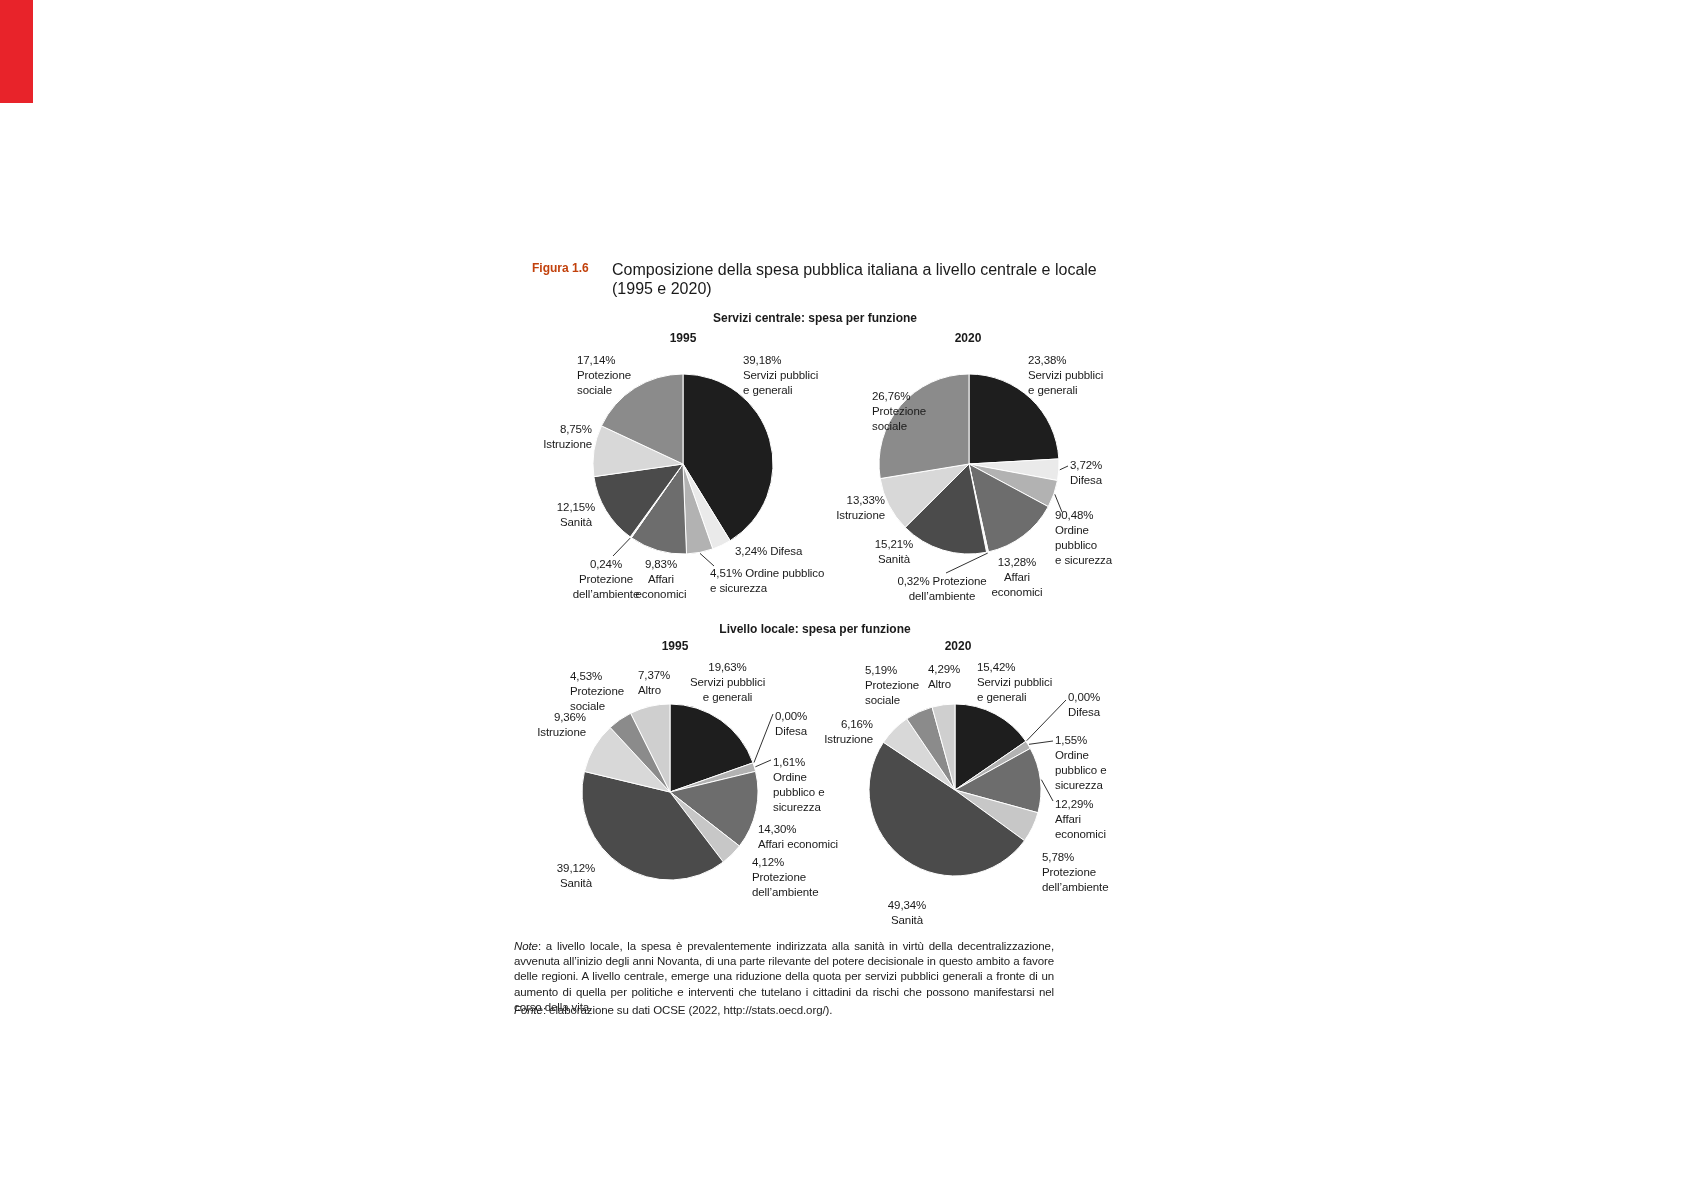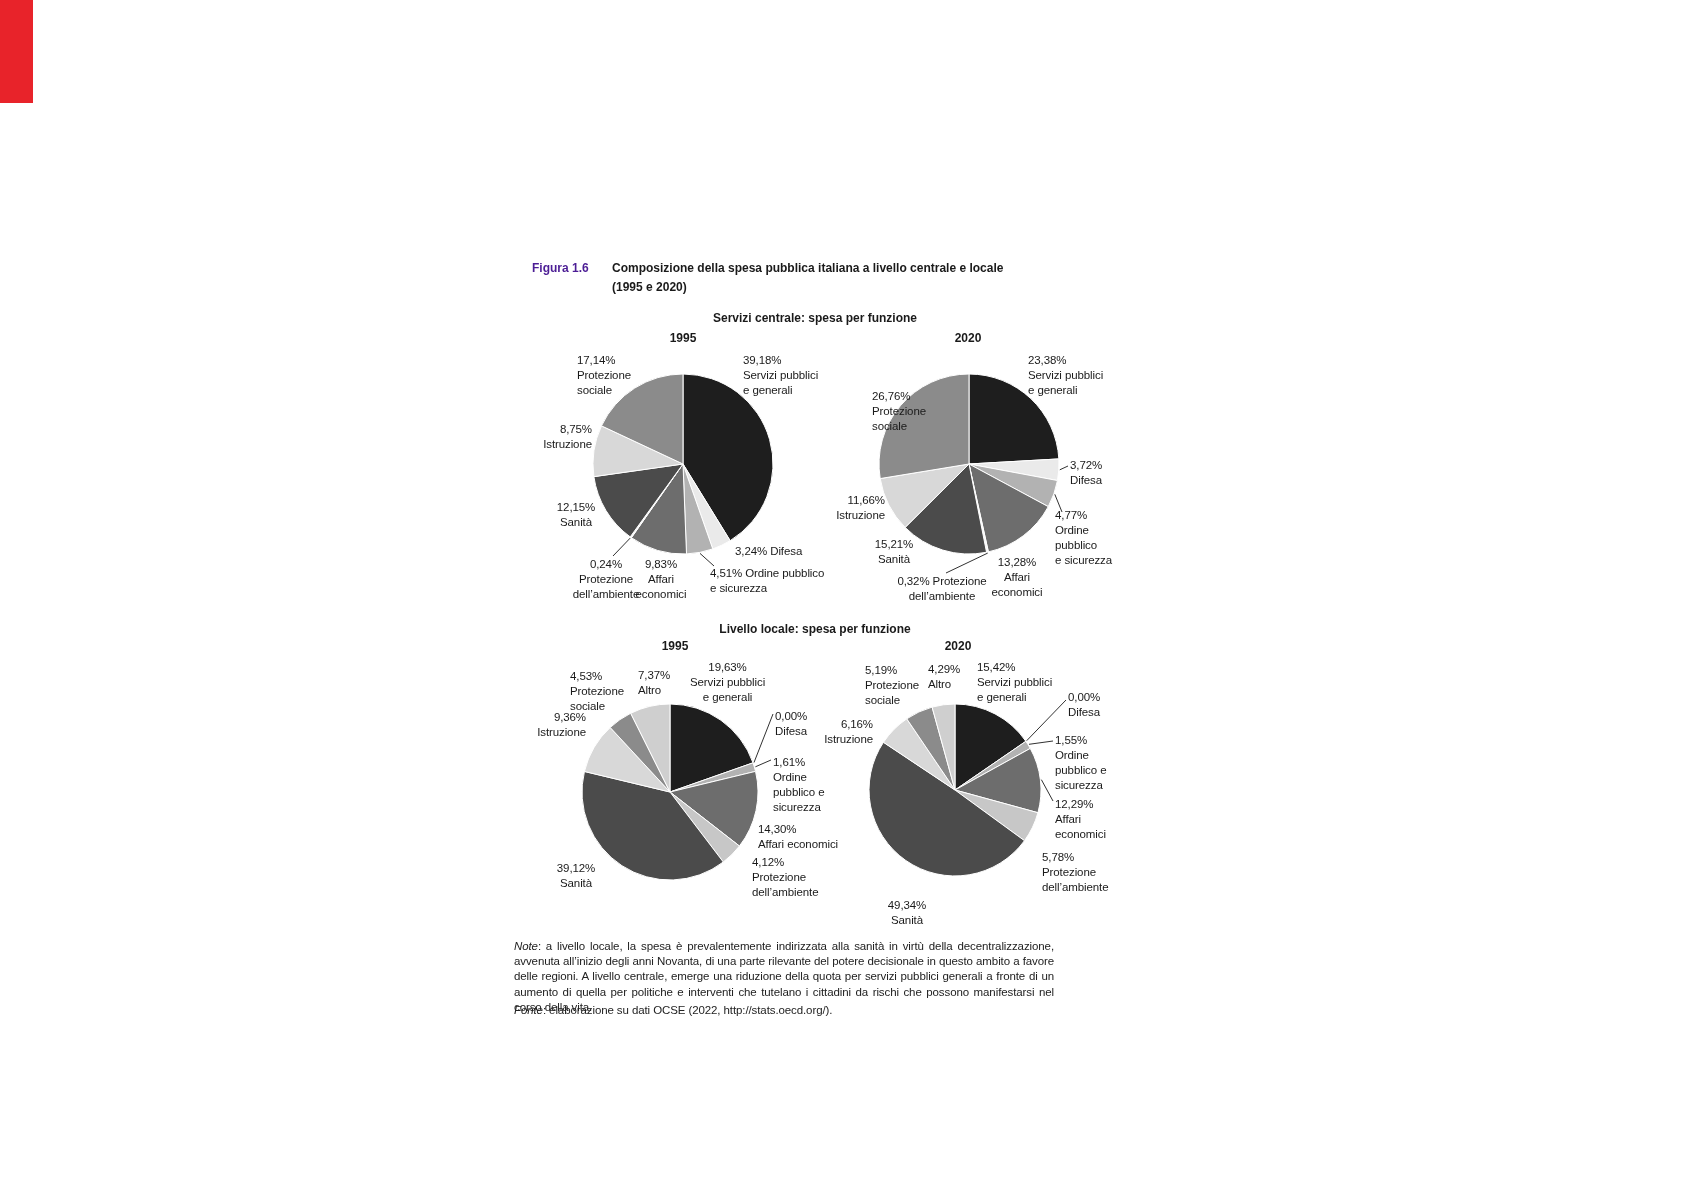--- a/index.html
+++ b/index.html
@@ -1,22 +1,22 @@
 <!DOCTYPE html>
 <html><head>
 <meta charset="utf-8">
 <style>
   html,body{margin:0;padding:0;background:#ffffff;}
   body{width:1684px;height:1190px;position:relative;overflow:hidden;
        font-family:"Liberation Sans","DejaVu Sans",sans-serif;color:#1a1a1a;}
   #page{position:absolute;inset:0;}
   #red-bar{position:absolute;left:0;top:0;width:33px;height:103px;}
   .abs{position:absolute;white-space:nowrap;}
-  .fig-tag{left:532px;top:261px;font-size:12px;font-weight:bold;color:#4c1d95;}
-  .fig-title{font-size:12px;font-weight:bold;color:#1a1a1a;text-align:center;}
+  .fig-tag{left:532px;top:261px;font-size:12px;font-weight:bold;color:#c2410c;}
+  .fig-title{font-size:16px;font-weight:normal;color:#1a1a1a;text-align:center;}
   .l1{left:612px;top:261px;}
   .l2{left:612px;top:280px;}
   .section-title{font-size:12px;font-weight:bold;transform:translateX(-50%);}
   .s1{left:815px;top:311px;}
   .s2{left:815px;top:622px;}
   .year{font-size:12px;font-weight:bold;transform:translateX(-50%);}
   .y1{left:683px;top:331px;}
   .y2{left:968px;top:331px;}
   .y3{left:675px;top:639px;}
   .y4{left:958px;top:639px;}
@@ -132,40 +132,40 @@
       <div class="pie-label al-left" style="left: 1028px; top: 353px;">
         <span>23,38%</span>
         <span>Servizi pubblici</span>
         <span>e generali</span>
       </div>
       <div class="pie-label al-left" style="left: 1070px; top: 458px;">
         <span>3,72%</span>
         <span>Difesa</span>
       </div>
       <div class="pie-label al-left" style="left: 1055px; top: 508px;">
-        <span>4,77%</span>
+        <span>90,48%</span>
         <span>Ordine</span>
         <span>pubblico</span>
         <span>e sicurezza</span>
       </div>
       <div class="pie-label al-center" style="left: 1017px; top: 555px;">
         <span>13,28%</span>
         <span>Affari</span>
         <span>economici</span>
       </div>
       <div class="pie-label al-center" style="left: 942px; top: 574px;">
         <span>0,32% Protezione</span>
         <span>dell’ambiente</span>
       </div>
       <div class="pie-label al-center" style="left: 894px; top: 537px;">
         <span>15,21%</span>
         <span>Sanità</span>
       </div>
       <div class="pie-label al-right" style="left: 885px; top: 493px;">
-        <span>11,66%</span>
+        <span>13,33%</span>
         <span>Istruzione</span>
       </div>
       <div class="pie-label al-left" style="left: 872px; top: 353px; margin-top: 36px;">
         <span>26,76%</span>
         <span>Protezione</span>
         <span>sociale</span>
       </div>
       <div class="pie-label al-left" style="left: 690px; top: 660px; text-align: center;">
         <span>19,63%</span>
         <span>Servizi pubblici</span>

